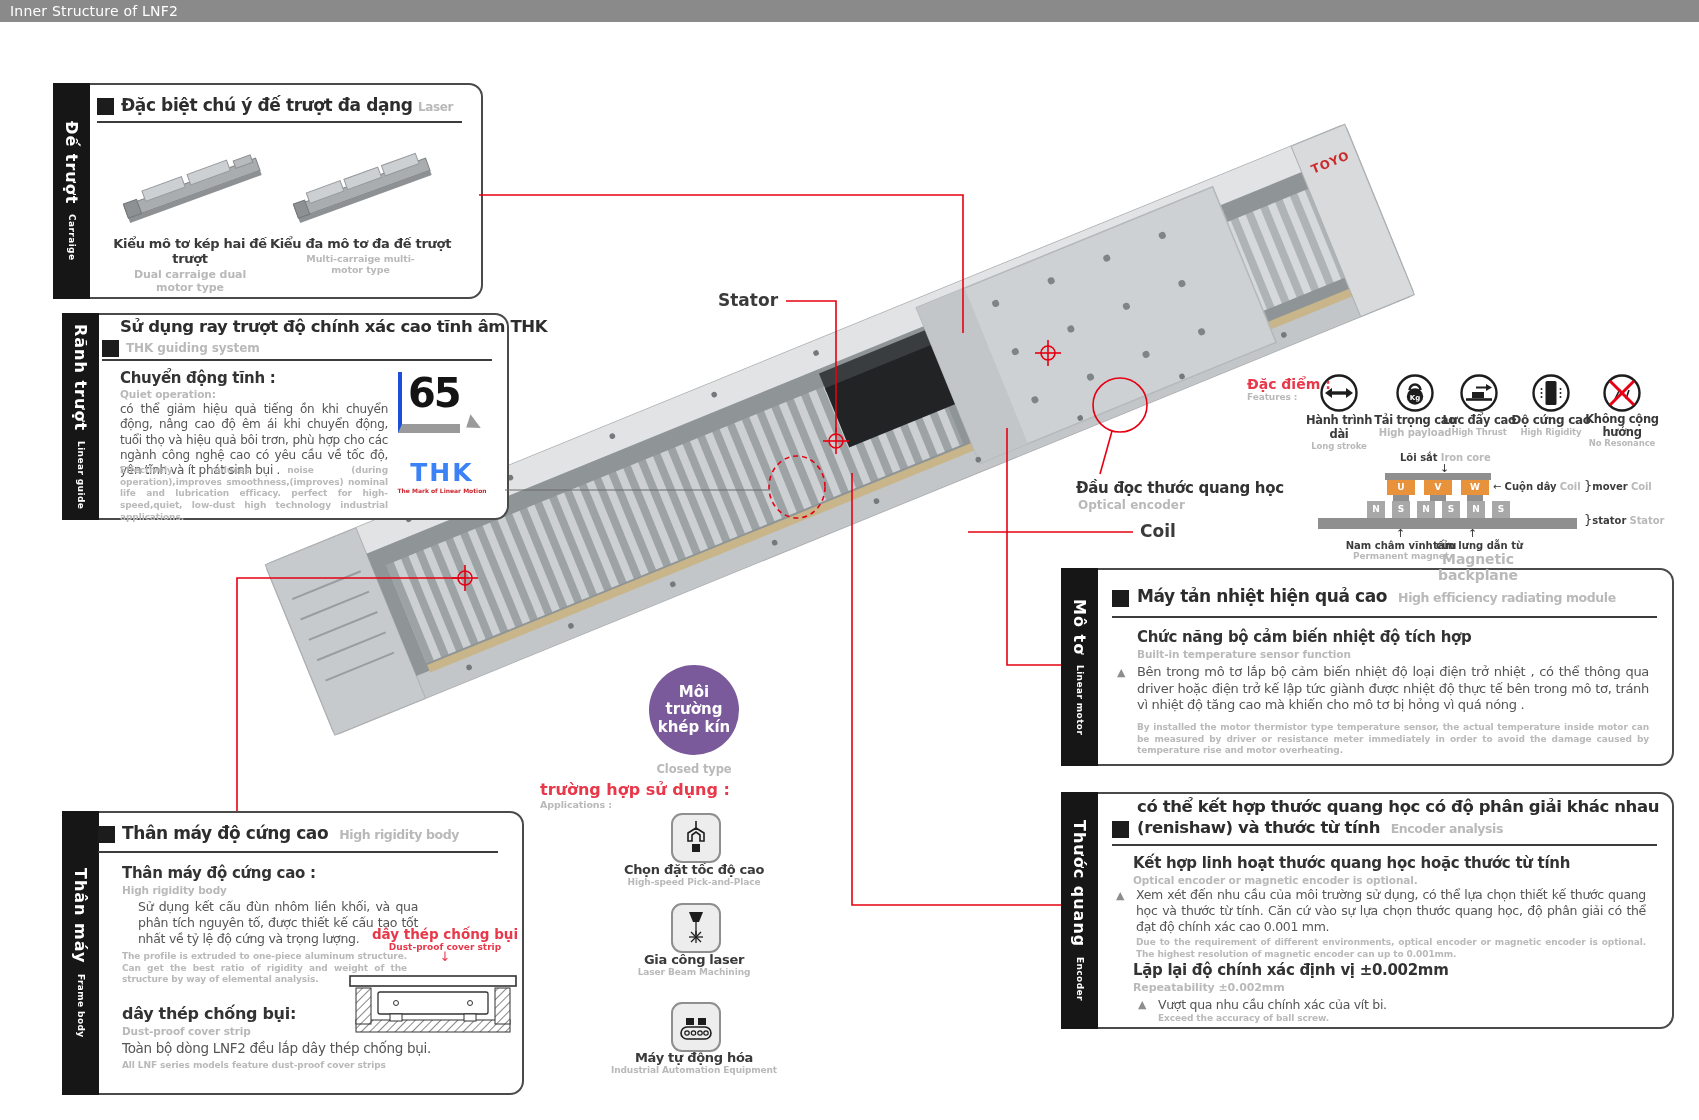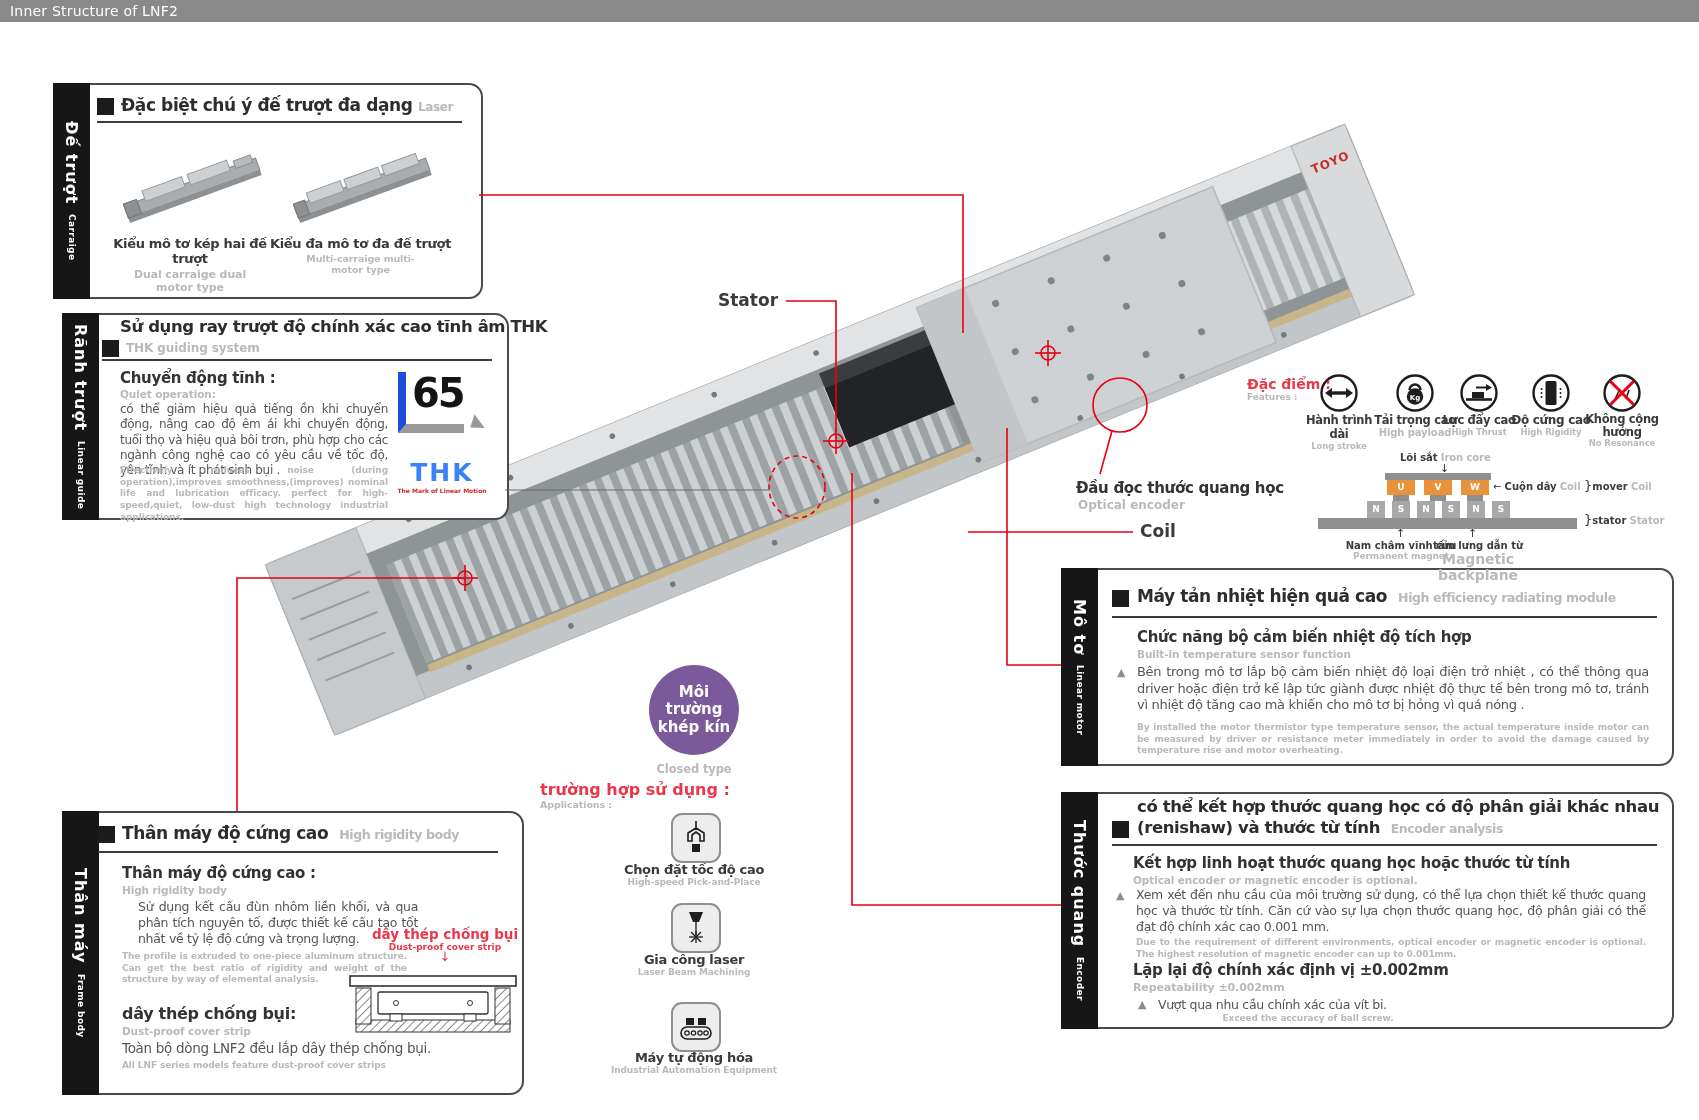--- a/index.html
+++ b/index.html
@@ -175,21 +175,21 @@
 </div>
 <div class="ttl" style="left:120px;top:317px;font-size:16.5px">Sử dụng ray trượt độ chính xác cao tĩnh âm THK</div>
 <div class="sq" style="left:102px;top:340px"></div>
 <div class="g" style="left:126px;top:341px;font-size:12px">THK guiding system</div>
 <div class="hr" style="left:102px;top:359px;width:390px"></div>
 <div class="h" style="left:120px;top:369px;font-size:15px">Chuyển động tĩnh :</div>
 <div class="g" style="left:120px;top:388px;font-size:10.5px">Quiet operation:</div>
 <div class="p" style="left:120px;top:402px;width:268px;font-size:12px">có thể giảm hiệu quả tiếng ồn khi chuyển động, nâng cao độ êm ái khi chuyển động, tuổi thọ và hiệu quả bôi trơn, phù hợp cho các ngành công nghệ cao có yêu cầu về tốc độ, yên tĩnh và ít phát sinh bụi .</div>
 <div class="pe" style="left:120px;top:465px;width:268px;font-size:9px">Effectively reduces noise (during operation),improves smoothness,(improves) nominal life and lubrication efficacy. perfect for high-speed,quiet, low-dust high technology industrial applications.</div>
 <div class="lbl" style="left:398px;top:372px;width:95px">
-  <div style="border-left:8px solid #1d4ed8;border-bottom:9px solid #9a9a9a;width:58px;height:52px;position:relative">
+  <div style="border-left:4px solid #1d4ed8;border-bottom:9px solid #9a9a9a;width:58px;height:52px;position:relative">
     <span style="position:absolute;left:6px;top:-2px;font-size:40px;font-weight:800;color:#141414;letter-spacing:-2px">65</span>
     <span style="position:absolute;right:-22px;bottom:-6px;width:0;height:0;border-left:14px solid #9a9a9a;border-top:10px solid transparent;border-bottom:4px solid transparent;transform:rotate(18deg)"></span>
   </div>
 </div>
 <div class="lbl ctr" style="left:396px;top:458px;width:92px">
   <div style="font-size:25px;font-weight:700;color:#3b82f6;letter-spacing:2px">THK</div>
   <div style="font-size:6px;color:#c8252c;font-weight:700">The Mark of Linear Motion</div>
 </div>
 
 <div class="box" style="left:62px;top:811px;width:458px;height:280px">
@@ -259,21 +259,21 @@
 <div class="hr" style="left:1112px;top:844px;width:545px"></div>
 <div class="h" style="left:1133px;top:854px;font-size:15px">Kết hợp linh hoạt thước quang học hoặc thước từ tính</div>
 <div class="g" style="left:1133px;top:874px;font-size:10.5px">Optical encoder or magnetic encoder is optional.</div>
 <div class="tri" style="left:1116px;top:889px;font-size:11px">▲</div>
 <div class="p" style="left:1136px;top:887px;width:510px;font-size:12.5px">Xem xét đến nhu cầu của môi trường sử dụng, có thể lựa chọn thiết kế thước quang học và thước từ tính. Căn cứ vào sự lựa chọn thước quang học, độ phân giải có thể đạt độ chính xác cao 0.001 mm.</div>
 <div class="pe" style="left:1136px;top:937px;width:510px;font-size:9px">Due to the requirement of different environments, optical encoder or magnetic encoder is optional. The highest resolution of magnetic encoder can up to 0.001mm.</div>
 <div class="h" style="left:1133px;top:961px;font-size:15px">Lặp lại độ chính xác định vị ±0.002mm</div>
 <div class="g" style="left:1133px;top:981px;font-size:11px">Repeatability ±0.002mm</div>
 <div class="tri" style="left:1138px;top:998px;font-size:11px">▲</div>
 <div class="p" style="left:1158px;top:997px;width:300px;font-size:12.5px;text-align:left">Vượt qua nhu cầu chính xác của vít bi.</div>
-<div class="pe" style="left:1158px;top:1013px;width:300px;font-size:9px;text-align:center">Exceed the accuracy of ball screw.</div>
+<div class="pe" style="left:1158px;top:1013px;width:300px;font-size:9px;text-align:left">Exceed the accuracy of ball screw.</div>
 
 <div class="lbl" style="left:718px;top:290px;font-size:17px;font-weight:700;color:#3a3a3a">Stator</div>
 <div class="lbl" style="left:1076px;top:479px;font-size:15px;font-weight:700;color:#333;letter-spacing:-.3px">Đầu đọc thước quang học</div>
 <div class="lbl" style="left:1078px;top:498px;font-size:12px;font-weight:700;color:#b9b9b9">Optical encoder</div>
 <div class="lbl" style="left:1140px;top:521px;font-size:17px;font-weight:700;color:#3a3a3a">Coil</div>
 
 <div class="lbl" style="left:1247px;top:376px">
   <div class="red" style="font-size:14px;font-weight:700">Đặc điểm :</div>
   <div class="cape" style="font-size:9px">Features :</div>
 </div>

